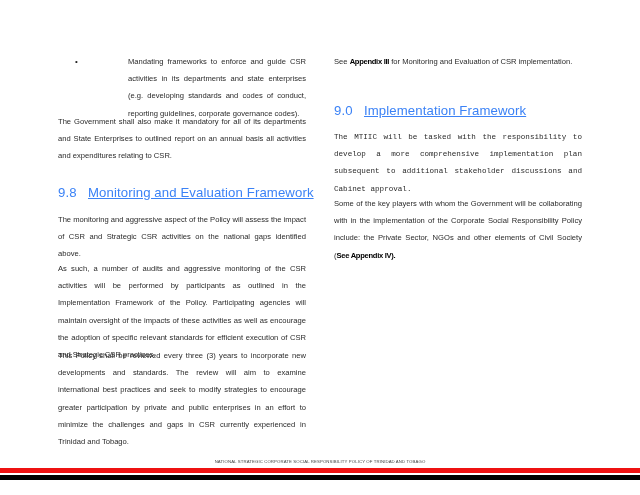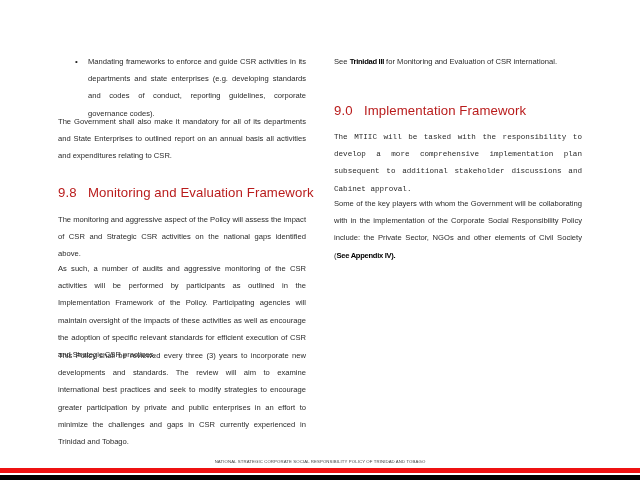--- a/index.html
+++ b/index.html
@@ -5,23 +5,23 @@
   html, body { margin: 0; padding: 0; background: #ffffff; }
   body { width: 640px; height: 495px; position: relative; overflow: hidden;
          font-family: "Liberation Sans", "DejaVu Sans", sans-serif; color: #222; }
   .page { position: absolute; left: 0; top: 0; width: 640px; height: 495px; background: #fff; }
   .col { position: absolute; top: 0; }
   .col-left { left: 58px; width: 248px; }
   .col-right { left: 334px; width: 248px; }
   p { margin: 0; font-size: 7.6px; line-height: 17.2px; text-align: justify; color: #2a2a2a; }
   .bullet-item { position: absolute; left: 30px; width: 218px; top: 53px; }
   .bullet-item .dot { position: absolute; left: -13px; top: 0; font-size: 8px; line-height: 17.2px; }
-  .bullet-item p { text-align: justify; }
-  h2 { margin: 0; position: absolute; font-weight: normal; color: #b91c1c; font-size: 13.2px;
-       white-space: nowrap; letter-spacing: 0.1px; }
+  .bullet-item p { text-align: justify; margin-left: 40px; }
+  h2 { margin: 0; position: absolute; font-weight: normal; color: #3b82f6; font-size: 13.2px;
+       white-space: nowrap; letter-spacing: 0.1px; text-decoration: underline; }
   h2 .num { display: inline-block; width: 30px; }
   .b { font-weight: bold; color: #000; letter-spacing: -0.3px; }
   .abs { position: absolute; left: 0; width: 100%; }
   .footer-num { position: absolute; top: 444px; left: 0; width: 640px; text-align: center;
                 font-size: 8.5px; color: #111; }
   .footer-text { position: absolute; top: 459px; left: 0; width: 640px; text-align: center;
                  font-size: 4.3px; color: #444; letter-spacing: 0.1px; }
   .stripe-red { position: absolute; left: 0; top: 468px; width: 640px; height: 5px; background: #ee1111; }
   .stripe-black { position: absolute; left: 0; top: 475px; width: 640px; height: 5px; background: #000; }
 </style>
@@ -42,21 +42,21 @@
       <span class="num">9.8</span><span>Monitoring and Evaluation Framework</span>
     </h2>
 
     <p class="abs" style="top:211px;">The monitoring and aggressive aspect of the Policy will assess the impact of CSR and Strategic CSR activities on the national gaps identified above.</p>
     <p class="abs" style="top:260px;">As such, a number of audits and aggressive monitoring of the CSR activities will be performed by participants as outlined in the Implementation Framework of the Policy.  Participating agencies will maintain oversight of the impacts of these activities as well as encourage the adoption of specific relevant standards for efficient execution of CSR and Strategic CSR practices.</p>
     <p class="abs" style="top:347px;">This Policy shall be reviewed every three (3) years to incorporate new developments and standards. The review will aim to examine international best practices and seek to modify strategies to encourage greater participation by private and public enterprises in an effort to minimize the challenges and gaps in CSR currently experienced in Trinidad and Tobago.</p>
   </div>
 
   <div class="col col-right">
     <p class="abs" style="top:53px;">
-      <span>See </span><span class="b">Trinidad III</span><span> for Monitoring and Evaluation of CSR international.</span>
+      <span>See </span><span class="b">Appendix III</span><span> for Monitoring and Evaluation of CSR implementation.</span>
     </p>
 
     <h2 style="top:103px; left:0;">
       <span class="num">9.0</span><span>Implementation Framework</span>
     </h2>
 
     <p class="abs" style="top:129px;font-family:Liberation Mono, monospace;">The MTIIC will be tasked with the responsibility to develop a more comprehensive implementation plan subsequent to additional stakeholder discussions and Cabinet approval.</p>
 
     <p class="abs" style="top:195px;">
       <span>Some of the key players with whom the Government will be collaborating with in the implementation of the Corporate Social Responsibility Policy include: the Private Sector, NGOs and other elements of Civil Society </span><span>(</span><span class="b">See Appendix IV</span><span class="b">).</span>

